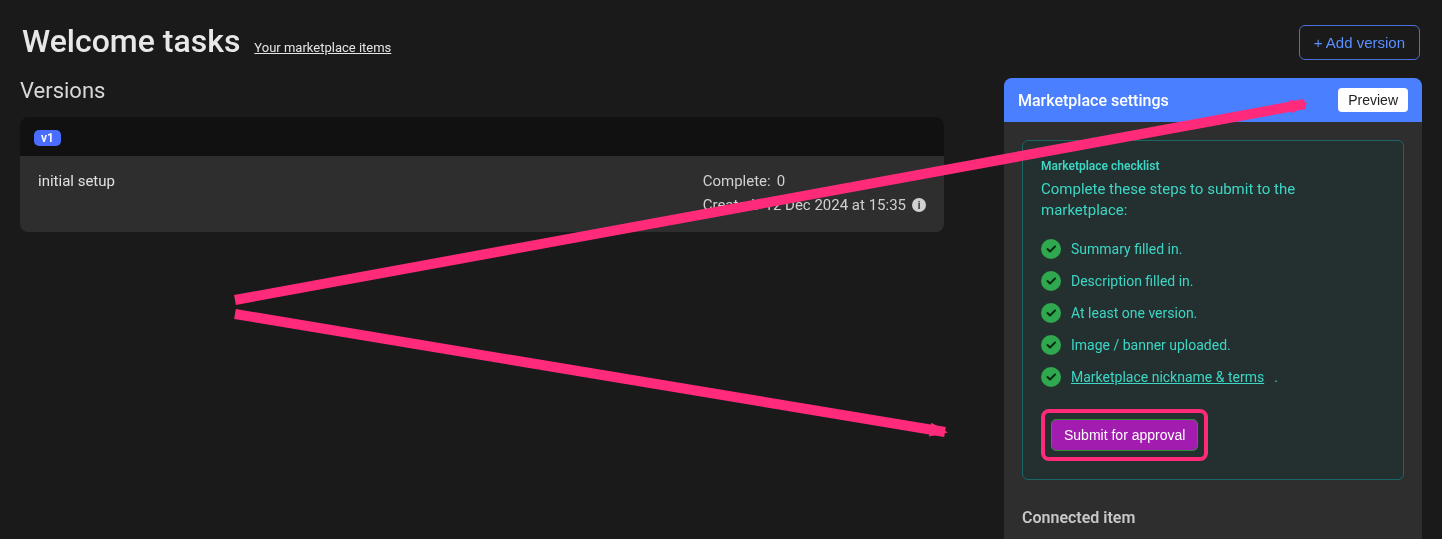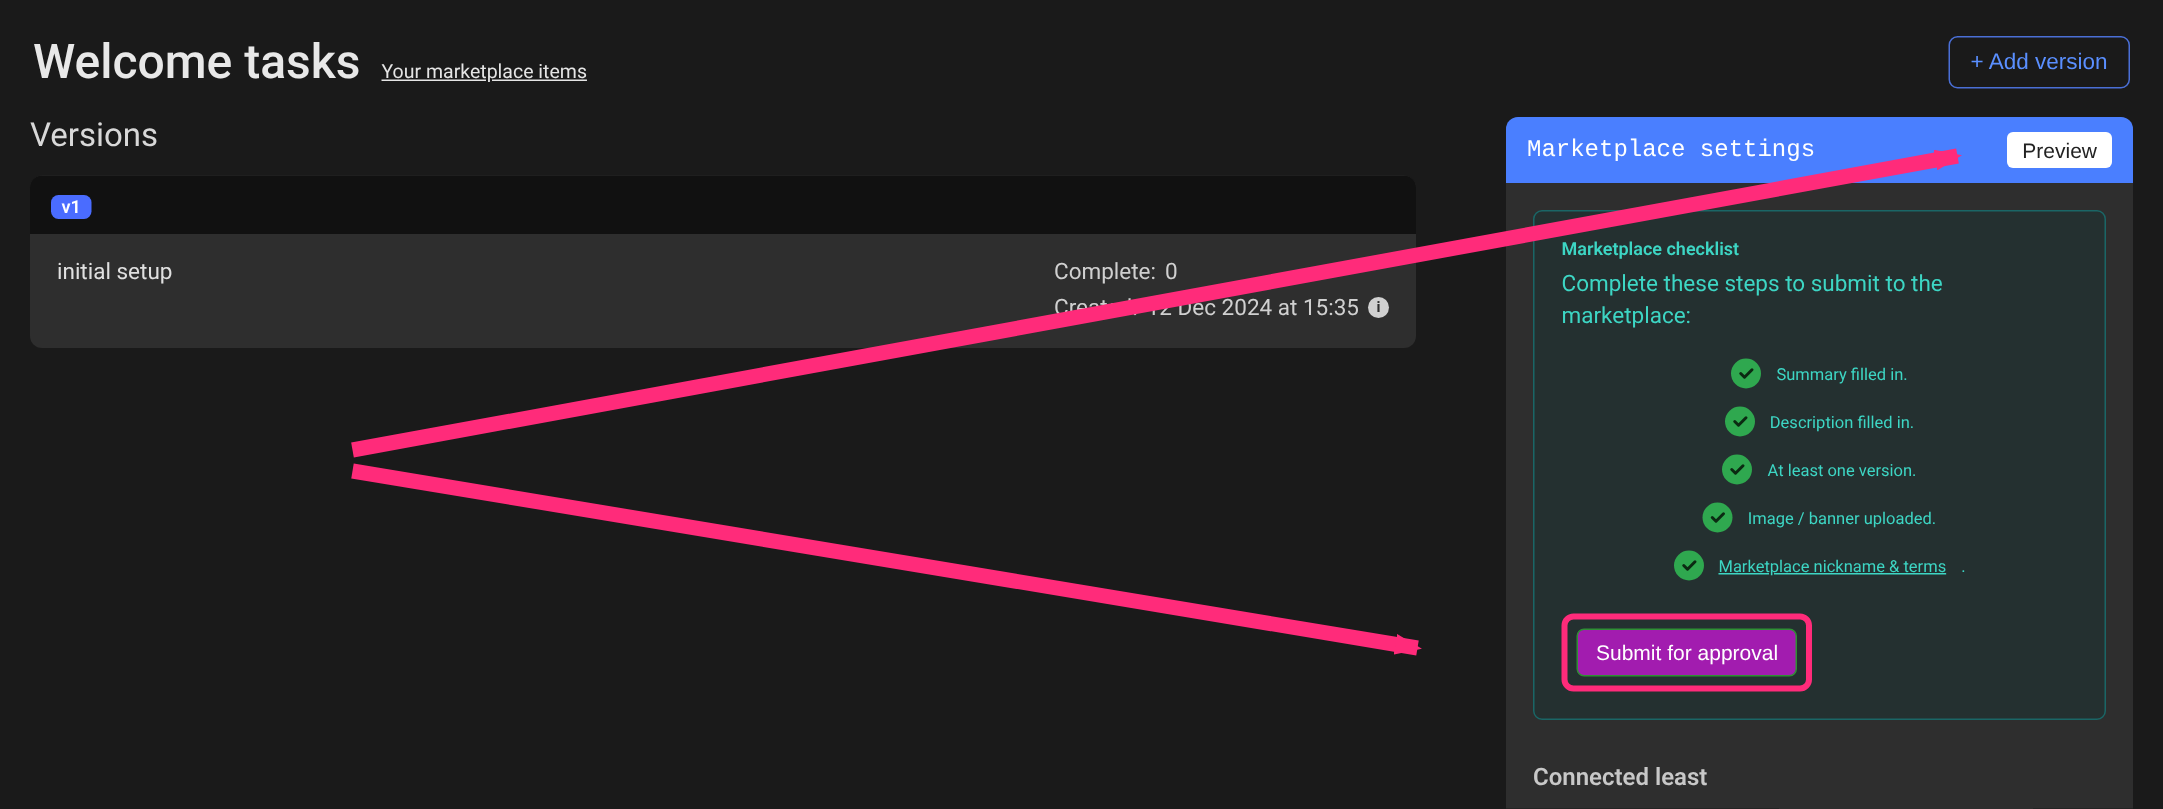--- a/index.html
+++ b/index.html
@@ -7,21 +7,21 @@
       background: #1a1a1a;
       color: #e0e0e0;
       font-family: -apple-system, BlinkMacSystemFont, "Segoe UI", Roboto, sans-serif;
       width: 1442px;
       height: 539px;
       overflow: hidden;
       position: relative;
     }
     .header-row {
       display: flex;
-      align-items: center;
+      align-items: flex-end;
       justify-content: space-between;
       padding: 22px 22px 0 22px;
     }
     .title-group {
       display: flex;
       align-items: baseline;
       gap: 14px;
     }
     .page-title {
       font-size: 32px;
@@ -116,21 +116,20 @@
       color: #fff;
       padding: 10px 14px;
       display: flex;
       justify-content: space-between;
       align-items: center;
       border-radius: 8px 8px 0 0;
     }
     .panel-title {
       font-size: 16px;
       font-weight: 500;
-      font-family: Liberation Mono, monospace;
     }
     .preview-btn {
       background: #fff;
       color: #222;
       border: none;
       padding: 4px 10px;
       border-radius: 4px;
       font-size: 14px;
       cursor: pointer;
     }
@@ -159,22 +158,21 @@
       display: flex;
       flex-direction: column;
       gap: 12px;
       margin-bottom: 22px;
     }
     .checklist-item {
       display: flex;
       align-items: center;
       gap: 10px;
       color: #3dd6c4;
-      font-size: 11px;
-      justify-content: center;
+      font-size: 14px;
     }
     .checklist-item a {
       color: #3dd6c4;
       text-decoration: underline;
     }
     .check-circle {
       width: 20px; height: 20px;
       border-radius: 50%;
       background: #2fa84f;
       display: inline-flex;
@@ -303,21 +301,21 @@
                 <a>Marketplace nickname &amp; terms</a>
                 <span>.</span>
               </div>
             </div>
           <div class="submit-wrap">
             <button class="submit-btn">Submit for approval</button>
           </div>
         </div>
       </div>
       <div class="connected">
-        <div class="connected-heading">Connected least</div>
+        <div class="connected-heading">Connected item</div>
 
       </div>
     </div>
   </div>
 </div>
 
 <svg class="arrows" viewBox="0 0 1442 539">
   <defs>
     <marker id="ah" markerWidth="18" markerHeight="14" refX="15" refY="7" orient="auto" markerUnits="userSpaceOnUse">
       <path d="M0,0 L18,7 L0,14 Z" fill="#ff2b7a"></path>

